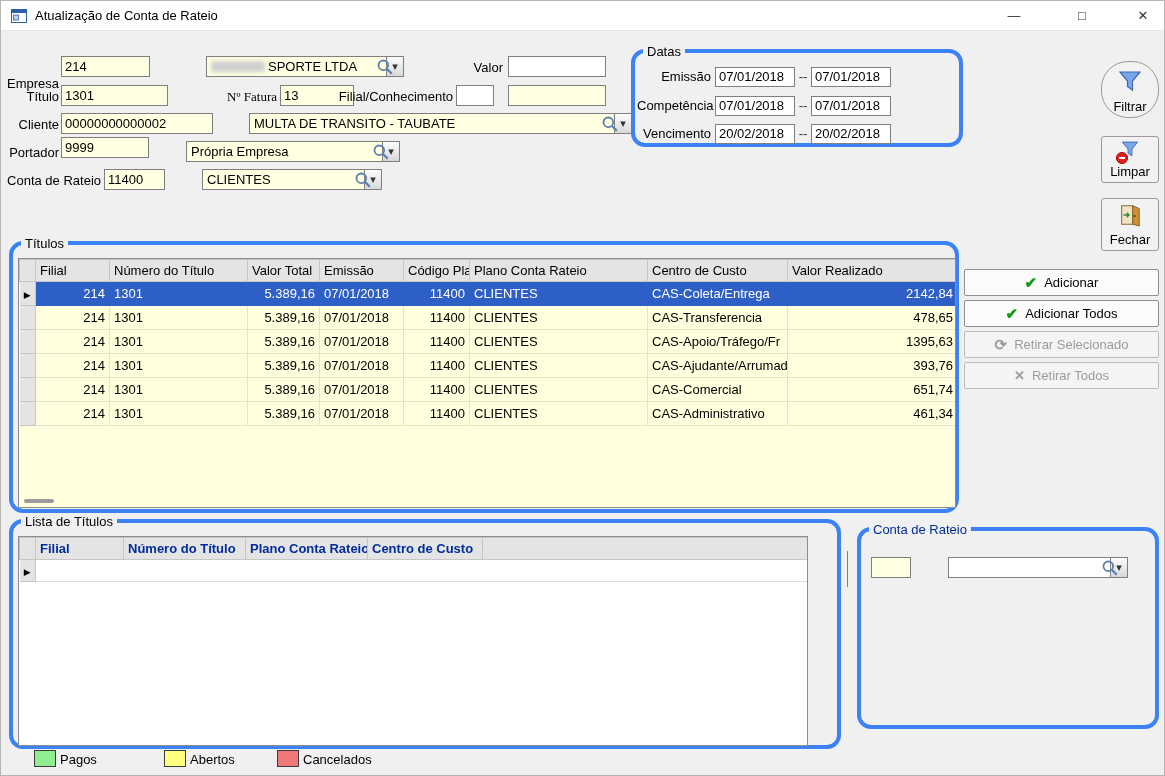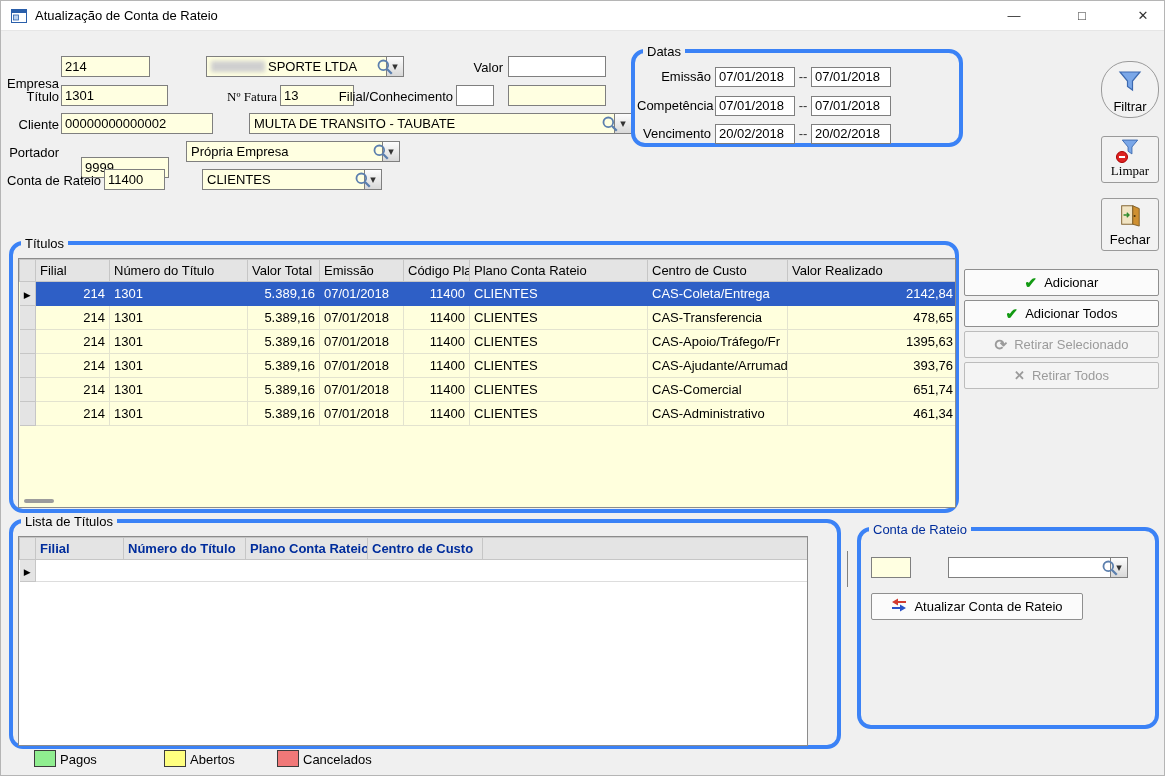--- a/index.html
+++ b/index.html
@@ -135,21 +135,21 @@
   <span class="combo-btn"></span>
 </div>
 <span class="mag" style="left:600px; top:114px;">
   <svg width="18" height="18" viewBox="0 0 16 16">
       <circle cx="6.5" cy="6.5" r="4.3" fill="none" stroke="#5b7fae" stroke-width="1.6"></circle>
       <line x1="9.8" y1="9.8" x2="14" y2="14" stroke="#5b7fae" stroke-width="2"></line>
     </svg>
 </span>
 
 <span class="lbl" style="left:6px; top:144px; width:52px;">Portador</span>
-<input class="tfield" style="left: 60px; top: 156px; width: 88px; margin-left: 20px;" value="9999">
+<input class="tfield" style="left: 60px; top: 136px; width: 88px;" value="9999">
 <div class="combo" style="left:150px; top:140px;">
   <div class="combo-display" style="width:196px;">
       <span>Própria Empresa</span>
     </div>
   <span class="combo-btn"></span>
 </div>
 <span class="mag" style="left:371px; top:142px;">
   <svg width="18" height="18" viewBox="0 0 16 16">
       <circle cx="6.5" cy="6.5" r="4.3" fill="none" stroke="#5b7fae" stroke-width="1.6"></circle>
       <line x1="9.8" y1="9.8" x2="14" y2="14" stroke="#5b7fae" stroke-width="2"></line>
@@ -194,21 +194,21 @@
 </div>
 
 <div class="tool-btn" style="top:60px; height:57px;border-radius:27px;">
   <span class="tb-icon">
     <svg width="26" height="26" viewBox="0 0 26 26">
         <path d="M3 4 h20 l-7.5 9 v9 l-5 -3.5 v-5.5 z" fill="#7aa7e8" stroke="#3c69b0" stroke-width="1.2"></path>
       </svg>
   </span>
   <span>Filtrar</span>
 </div>
-<div class="tool-btn" style="top:135px; height:47px;font-family:Liberation Serif, serif;">
+<div class="tool-btn" style="top:135px; height:47px;">
   <span class="tb-icon">
     <svg width="20" height="20" viewBox="0 0 26 26">
         <path d="M3 4 h20 l-7.5 9 v9 l-5 -3.5 v-5.5 z" fill="#7aa7e8" stroke="#3c69b0" stroke-width="1.2"></path>
       </svg>
     <span class="badge-minus"></span>
   </span>
   <span>Limpar</span>
 </div>
 <div class="tool-btn" style="top:197px; height:53px;">
   <span class="tb-icon">
@@ -386,29 +386,20 @@
         <span></span>
       </div>
     <span class="combo-btn"></span>
   </div>
   <span class="mag" style="left:240px; top:28px;">
     <svg width="18" height="18" viewBox="0 0 16 16">
         <circle cx="6.5" cy="6.5" r="4.3" fill="none" stroke="#5b7fae" stroke-width="1.6"></circle>
         <line x1="9.8" y1="9.8" x2="14" y2="14" stroke="#5b7fae" stroke-width="2"></line>
       </svg>
   </span>
-  <div class="atualizar-btn">
-    <span>
-      <svg width="16" height="14" viewBox="0 0 16 14">
-        <polygon points="15,3 7,3 7,0.5 1,4 7,7.5 7,5 15,5" fill="#d23b2f"></polygon>
-        <polygon points="1,9 9,9 9,6.5 15,10 9,13.5 9,11 1,11" fill="#2a52c8"></polygon>
-      </svg>
-    </span>
-    <span>Atualizar Conta de Rateio</span>
-  </div>
 </div>
 
 <span class="swatch" style="left:33px; top:749px; background:#90ee90;"></span>
 <span class="sw-label" style="left:59px; top:751px;">Pagos</span>
 <span class="swatch" style="left:163px; top:749px; background:#ffff80;"></span>
 <span class="sw-label" style="left:189px; top:751px;">Abertos</span>
 <span class="swatch" style="left:276px; top:749px; background:#f07878;"></span>
 <span class="sw-label" style="left:302px; top:751px;">Cancelados</span>
 
 </body></html>

